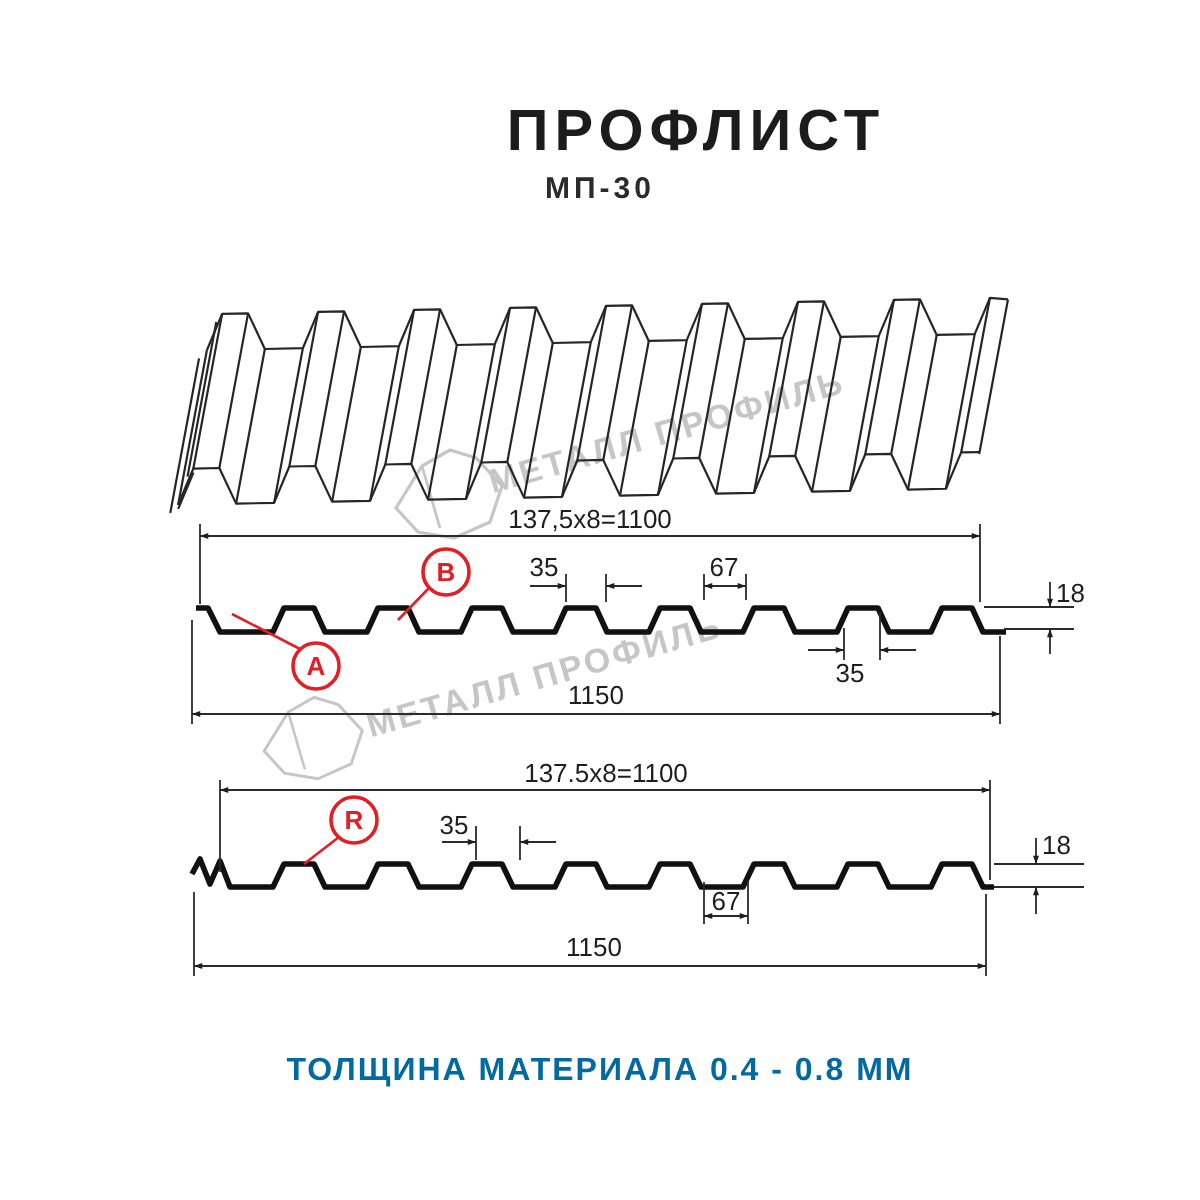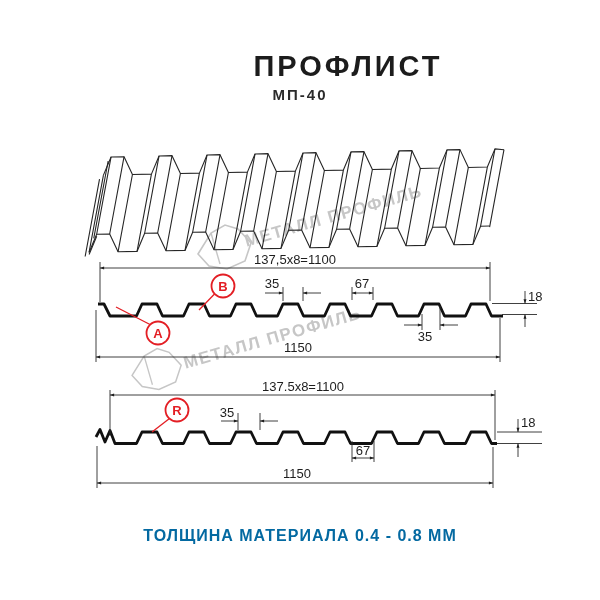--- a/index.html
+++ b/index.html
@@ -24,21 +24,21 @@
   .red-marker text{font-family:"Liberation Sans",sans-serif;font-size:13px;font-weight:700;
          fill:#e31e24;text-anchor:middle;}
   .red-leader{stroke:#e31e24;stroke-width:1.3;}
 </style>
 </head>
 <body>
 
 <div id="page">
 
   <div class="title">ПРОФЛИСТ</div>
-  <div class="subtitle">МП-40</div>
+  <div class="subtitle">МП-30</div>
 
   <svg class="wm-logo" style="left:195px;top:220px;" width="62" height="54" viewBox="0 0 62 54">
     <path d="M3,34 L16,13 L30,5 L43,9 L56,23 L50,41 L32,49 L14,46 Z" stroke="#c6c6c6" stroke-width="1.6" fill="none"></path>
     <path d="M16,13 L25,44" stroke="#c6c6c6" stroke-width="1.4" fill="none"></path>
   </svg>
   <div class="wm-text" style="left:245px;top:232px;">МЕТАЛЛ ПРОФИЛЬ</div>
 
   <svg class="wm-logo" style="left:129px;top:344px;" width="58" height="50" viewBox="0 0 62 54">
     <path d="M3,34 L16,13 L30,5 L43,9 L56,23 L50,41 L32,49 L14,46 Z" stroke="#c6c6c6" stroke-width="1.6" fill="none"></path>
     <path d="M16,13 L25,44" stroke="#c6c6c6" stroke-width="1.4" fill="none"></path>

